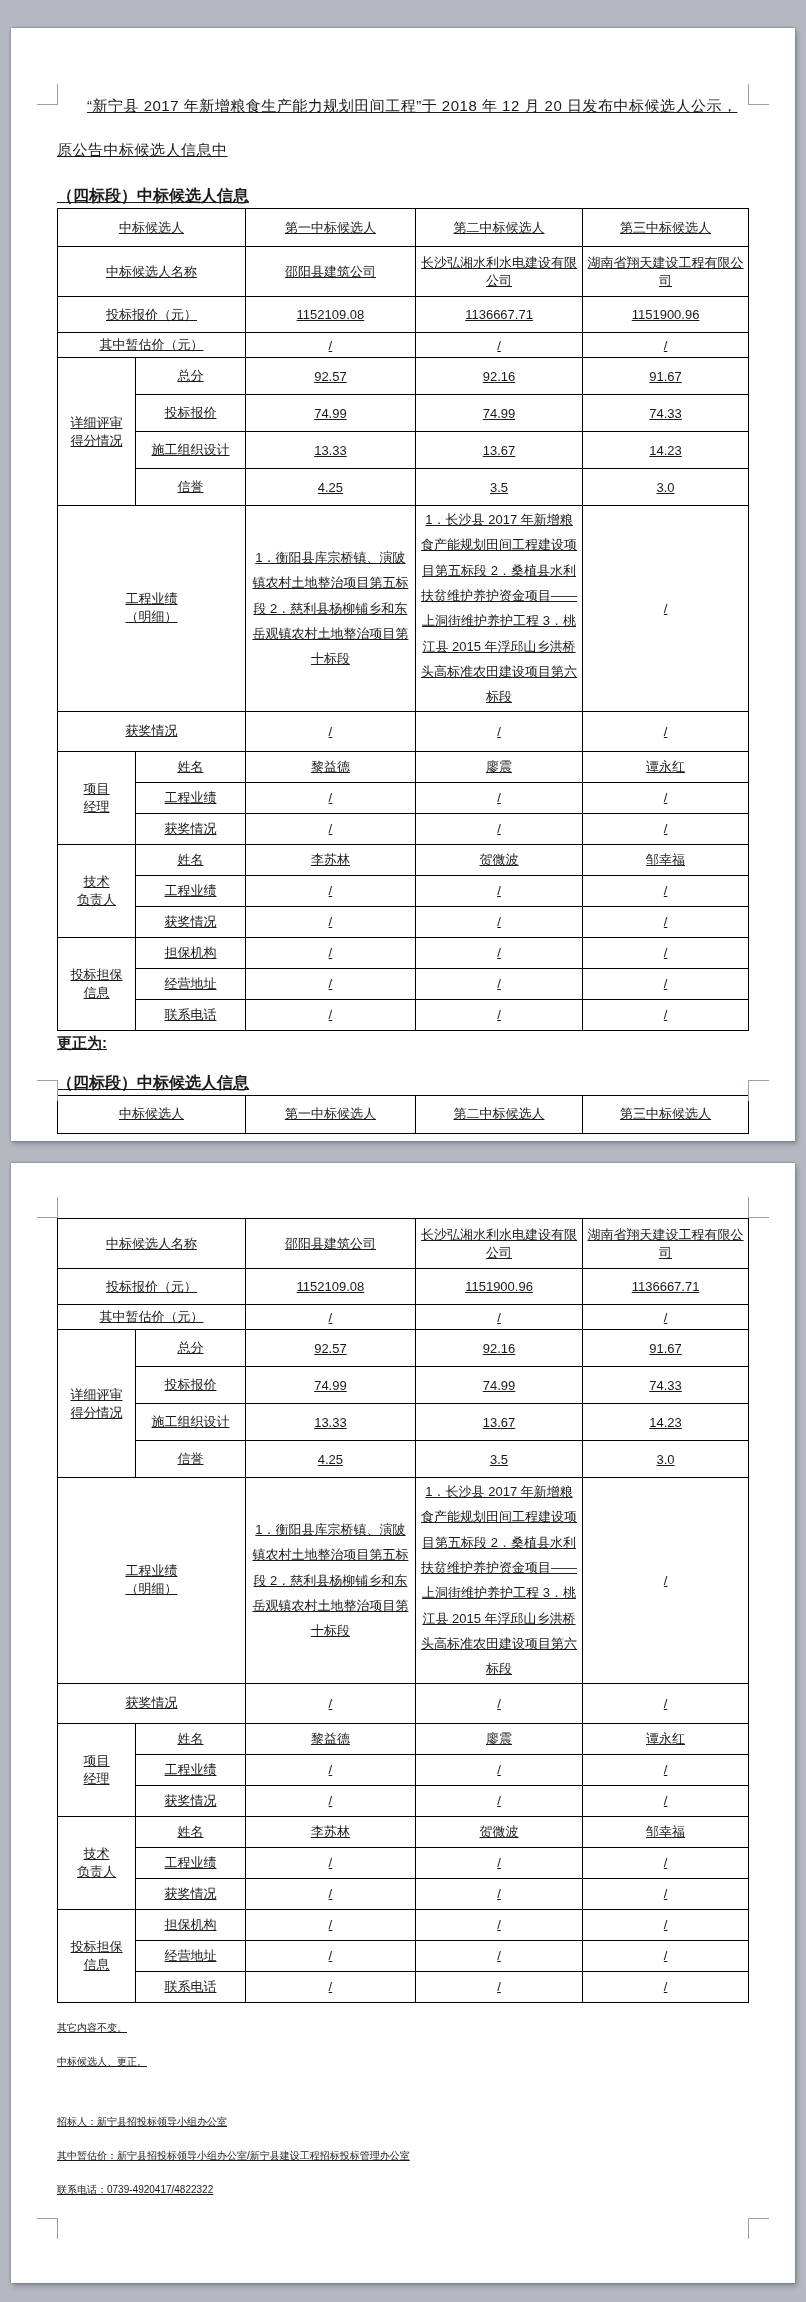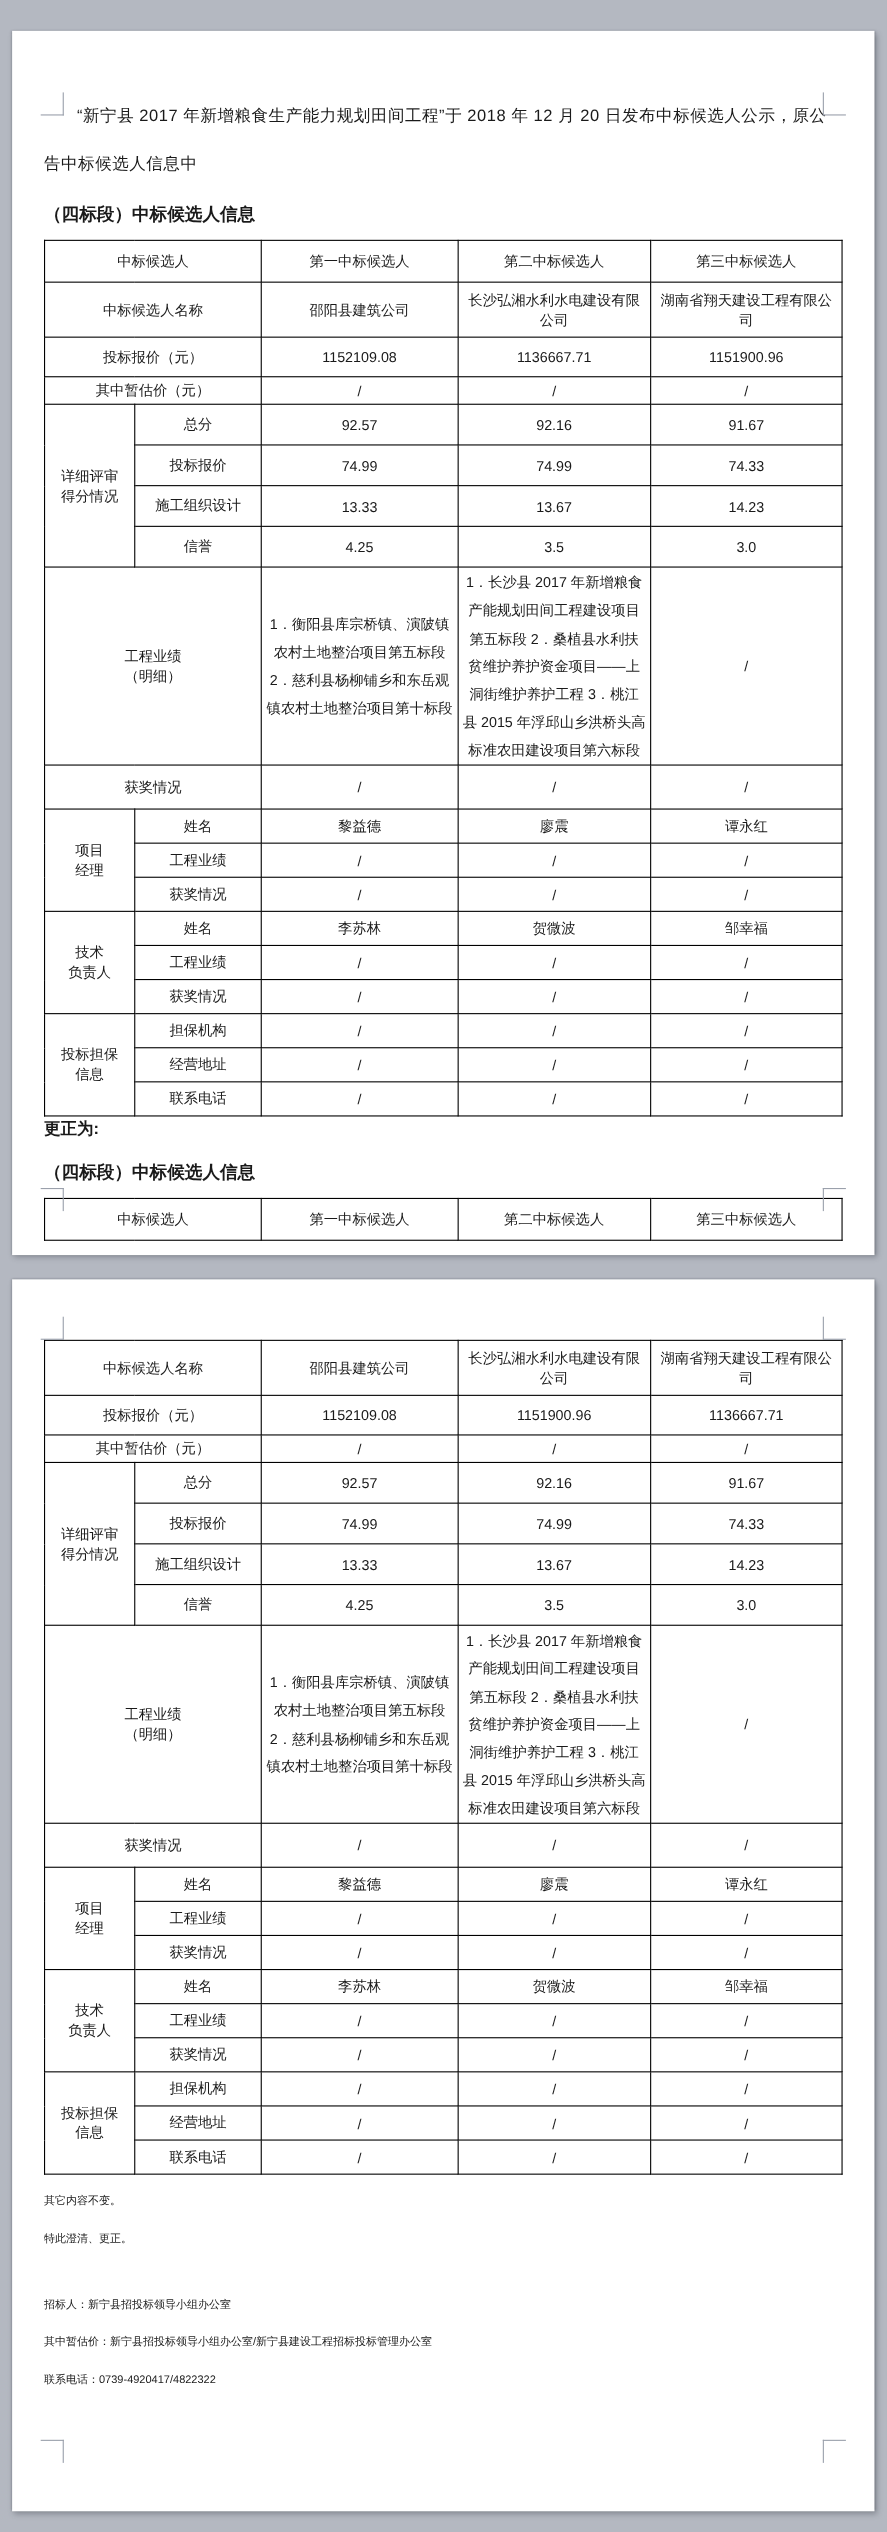--- a/index.html
+++ b/index.html
@@ -9,37 +9,37 @@
     font-family:"Liberation Sans","DejaVu Sans",sans-serif;
     color:#1a1a1a;
   }
   .page{
     position:absolute;left:11px;width:784px;background:#ffffff;
     box-shadow:0 0 2px rgba(55,60,70,.55),2px 3px 5px rgba(55,60,70,.35);
     overflow:hidden;
   }
   #page1{top:28px;height:1113px;}
   #page2{top:1163px;height:1120px;}
-  .content{padding:0 29px;}
+  .content{padding:0 46px;text-decoration:underline;}
   
   .mk{position:absolute;width:20px;height:20px;border:0 solid #9aa0ab;}
   .mk.tl{border-right-width:1px;border-bottom-width:1px;left:26px;}
   .mk.tr{border-left-width:1px;border-bottom-width:1px;right:26px;}
   .mk.bl{border-right-width:1px;border-top-width:1px;left:26px;}
   .mk.br{border-left-width:1px;border-top-width:1px;right:26px;}
   #page1 .mk.tl,#page1 .mk.tr{top:56px;}
   #page1 .mk.bl,#page1 .mk.br{bottom:40px;}
   #page2 .mk.tl,#page2 .mk.tr{top:34px;}
   #page2 .mk.bl,#page2 .mk.br{bottom:44px;}
 
   .intro{margin:56px 0 0 0;font-size:15px;line-height:44px;text-indent:2em;letter-spacing:.5px;}
   .tbl-title{margin-top:12px;font-size:16px;font-weight:bold;text-align:left;line-height:24px;}
   .correct-label{margin-top:0;font-size:15px;font-weight:bold;line-height:24px;}
 
-  table.doc-table{border-collapse:collapse;width:100%;table-layout:fixed;margin-top:10px;}
+  table.doc-table{border-collapse:collapse;width:100%;table-layout:fixed;}
   table.doc-table td{
     border:1px solid #000;text-align:center;vertical-align:middle;
     font-size:13px;padding:1px 4px;overflow:hidden;
   }
   col.c-g{width:11.3%;} col.c-sub{width:15.9%;}
   col.c-d1{width:24.6%;} col.c-d2{width:24.2%;} col.c-d3{width:24%;}
   tr.h38{height:38px;} tr.h50{height:50px;} tr.h36{height:36px;}
   tr.h25{height:25px;} tr.h37{height:37px;} tr.h170{height:170px;}
   tr.h180{height:180px;} tr.h40{height:40px;} tr.h31{height:31px;}
   td.pre{white-space:pre-line;}
@@ -349,20 +349,20 @@
         <td>联系电话</td>
         <td>/</td>
         <td>/</td>
         <td>/</td>
       </tr>
     </tbody>
       </table>
 
     <div class="footer">
       <div>其它内容不变。</div>
-      <div>特此澄清、更正。</div>
+      <div>中标候选人、更正。</div>
       <div class="gap"></div>
       <div>招标人：新宁县招投标领导小组办公室</div>
       <div>其中暂估价：新宁县招投标领导小组办公室/新宁县建设工程招标投标管理办公室</div>
       <div>联系电话：0739-4920417/4822322</div>
     </div>
   </div>
 </div>
 
 </body></html>

